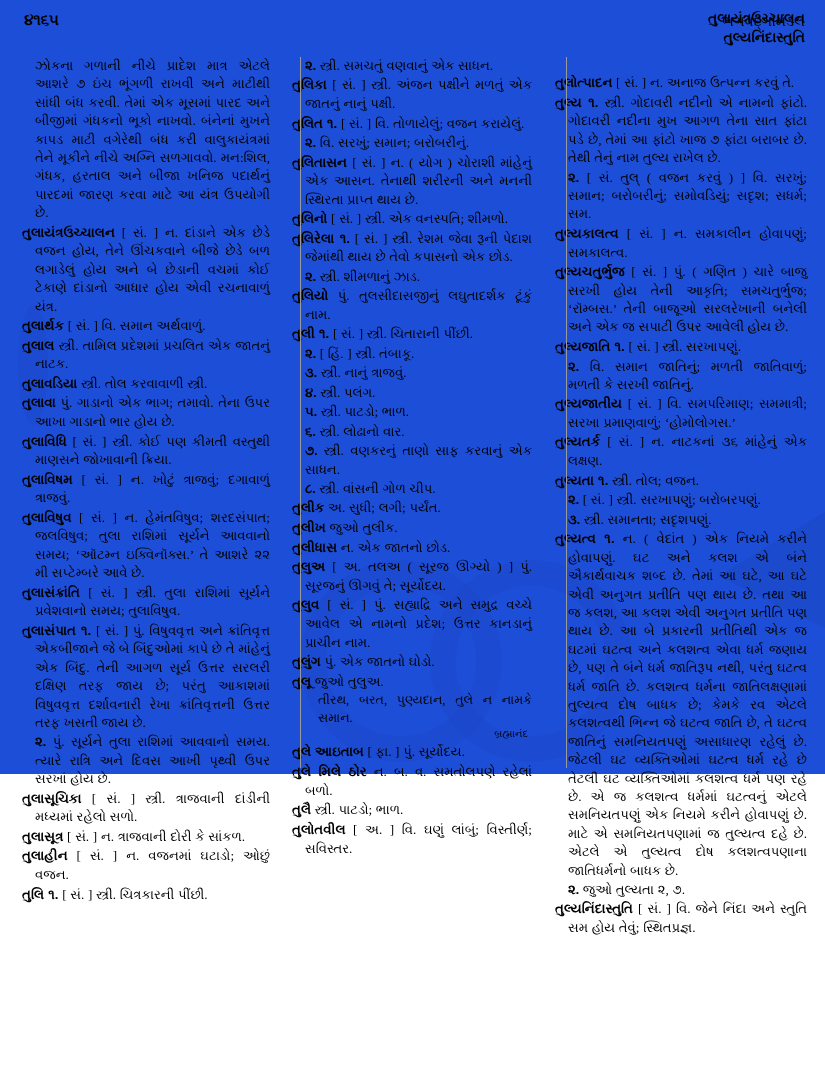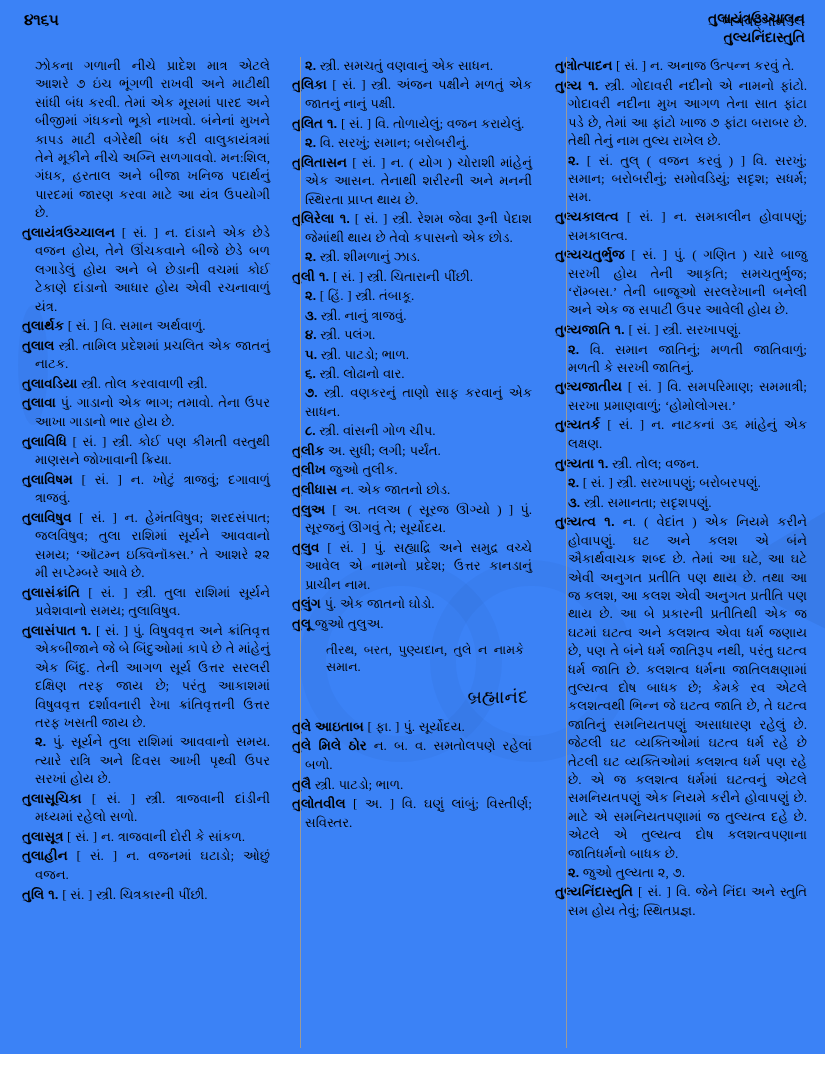--- a/index.html
+++ b/index.html
@@ -12,23 +12,23 @@
     height: 1082px;
     font-family: "Liberation Serif", "DejaVu Serif", serif;
     color: #000000;
     position: relative;
     overflow: hidden;
   }
 
   
   #page {
     width: 825px;
-    height: 1054px;
+    height: 774px;
     position: relative;
-    background: #3b82f6;
+    background: #1d4ed8;
     box-sizing: border-box;
   }
 
   
   .wm {
     position: absolute;
     border-radius: 50%;
     background: #000;
     opacity: 0.030;
     pointer-events: none;
@@ -98,21 +98,21 @@
     position: relative;
     box-sizing: border-box;
     font-size: 13.2px;
     line-height: 1.395;
     text-align: justify;
     text-justify: inter-word;
     word-spacing: 0.4px;
   }
   .col-1 { width: 258px; padding-right: 10px; }
   .col-2 { width: 262px; padding-left: 12px; padding-right: 10px; }
-  .col-3 { width: 265px; padding-left: 13px; }
+  .col-3 { width: 265px; padding-left: 13px; margin-top: 17px; }
 
   .rule {
     position: absolute;
     top: 0;
     bottom: 0;
     width: 1px;
     background: #9a9a9a;
     z-index: 2;
   }
   #rule-1 { left: 278px; }
@@ -138,26 +138,26 @@
     font-family: "Liberation Sans", "DejaVu Sans", sans-serif;
     font-size: 13.4px;
   }
   .num { font-weight: bold; }
   .gram { font-style: normal; }
   .bk { font-style: normal; }
   .quote {
     padding-left: 26px;
     text-indent: 0;
     font-size: 12.6px;
-    margin: 8px;
+    margin: 0;
   }
   .attrib {
     text-align: right;
-    font-size: 18px;
-    margin: 0 0 8px 0;
+    font-size: 10px;
+    margin: 0 0 2px 0;
     padding-right: 4px;
   }
 </style>
 </head>
 <body>
 
 <div id="page">
 
   <div class="wm ring" style="left:300px; top:560px; width:150px; height:150px;"></div>
   <div class="wm ring" style="left:430px; top:560px; width:150px; height:150px;"></div>
@@ -194,22 +194,24 @@
         <p class="entry"><span class="head">તુલાસૂત્ર</span> <span class="bk">[ સં. ]</span> <span class="gram">ન.</span> <span class="def">ત્રાજવાની દોરી કે સાંકળ.</span> </p>
         <p class="entry"><span class="head">તુલાહીન</span> <span class="bk">[ સં. ]</span> <span class="gram">ન.</span> <span class="def">વજનમાં ઘટાડો; ઓછું વજન.</span> </p>
         <p class="entry"><span class="head">તુલિ ૧.</span> <span class="bk">[ સં. ]</span> <span class="gram">સ્ત્રી.</span> <span class="def">ચિત્રકારની પીંછી.</span> </p>
       </div>
     <div class="col col-2">
         <p class="sense"><span class="num">૨.</span> <span class="gram">સ્ત્રી.</span> <span class="def">સમચતું વણવાનું એક સાધન.</span> </p>
         <p class="entry"><span class="head">તુલિકા</span> <span class="bk">[ સં. ]</span> <span class="gram">સ્ત્રી.</span> <span class="def">અંજન પક્ષીને મળતું એક જાતનું નાનું પક્ષી.</span> </p>
         <p class="entry"><span class="head">તુલિત ૧.</span> <span class="bk">[ સં. ]</span> <span class="gram">વિ.</span> <span class="def">તોળાયેલું; વજન કરાયેલું.</span> </p>
         <p class="sense"><span class="num">૨.</span> <span class="gram">વિ.</span> <span class="def">સરખું; સમાન; બરોબરીનું.</span> </p>
         <p class="entry"><span class="head">તુલિતાસન</span> <span class="bk">[ સં. ]</span> <span class="gram">ન.</span> <span class="def">( યોગ ) ચોરાશી માંહેનું એક આસન. તેનાથી શરીરની અને મનની સ્થિરતા પ્રાપ્ત થાય છે.</span> </p>
+        <p class="entry"><span class="head">તુલિનો</span> <span class="bk">[ સં. ]</span> <span class="gram">સ્ત્રી.</span> <span class="def">એક વનસ્પતિ; શીમળો.</span> </p>
         <p class="entry"><span class="head">તુલિરેલા ૧.</span> <span class="bk">[ સં. ]</span> <span class="gram">સ્ત્રી.</span> <span class="def">રેશમ જેવા રૂની પેદાશ જેમાંથી થાય છે તેવો કપાસનો એક છોડ.</span> </p>
         <p class="sense"><span class="num">૨.</span> <span class="gram">સ્ત્રી.</span> <span class="def">શીમળાનું ઝાડ.</span> </p>
+        <p class="entry"><span class="head">તુલિયો</span> <span class="gram">પું.</span> <span class="def">તુલસીદાસજીનું લઘુતાદર્શક ટૂંકું નામ.</span> </p>
         <p class="entry"><span class="head">તુલી ૧.</span> <span class="bk">[ સં. ]</span> <span class="gram">સ્ત્રી.</span> <span class="def">ચિતારાની પીંછી.</span> </p>
         <p class="sense"><span class="num">૨.</span> <span class="bk">[ હિં. ]</span> <span class="gram">સ્ત્રી.</span> <span class="def">તંબાકૂ.</span> </p>
         <p class="sense"><span class="num">૩.</span> <span class="gram">સ્ત્રી.</span> <span class="def">નાનું ત્રાજવું.</span> </p>
         <p class="sense"><span class="num">૪.</span> <span class="gram">સ્ત્રી.</span> <span class="def">પલંગ.</span> </p>
         <p class="sense"><span class="num">૫.</span> <span class="gram">સ્ત્રી.</span> <span class="def">પાટડો; ભાળ.</span> </p>
         <p class="sense"><span class="num">૬.</span> <span class="gram">સ્ત્રી.</span> <span class="def">લોઢાનો વાર.</span> </p>
         <p class="sense"><span class="num">૭.</span> <span class="gram">સ્ત્રી.</span> <span class="def">વણકરનું તાણો સાફ કરવાનું એક સાધન.</span> </p>
         <p class="sense"><span class="num">૮.</span> <span class="gram">સ્ત્રી.</span> <span class="def">વાંસની ગોળ ચીપ.</span> </p>
         <p class="entry"><span class="head">તુલીક</span> <span class="gram">અ.</span> <span class="def">સુધી; લગી; પર્યંત.</span> </p>
         <p class="entry"><span class="head">તુલીખ</span> <span class="def">જુઓ તુલીક.</span> </p>

